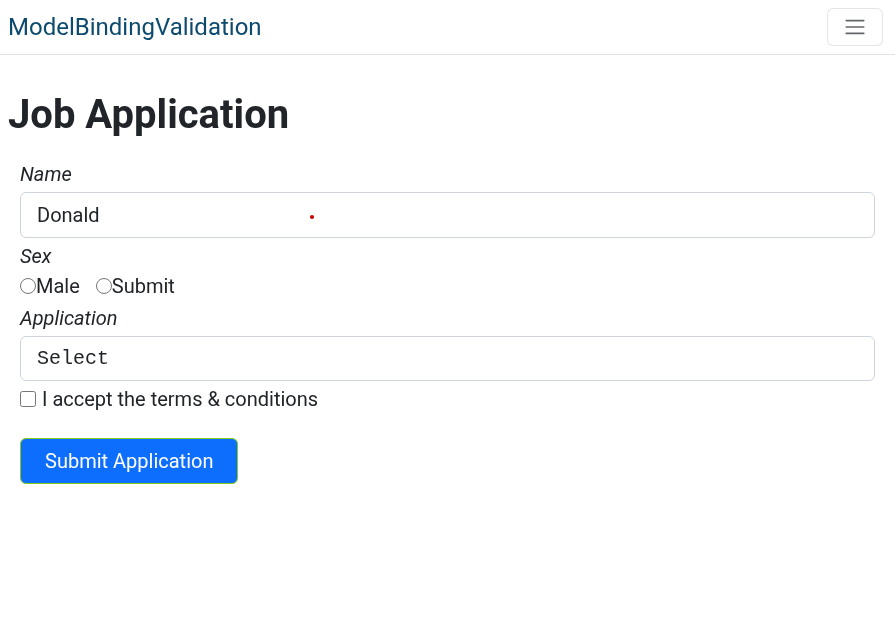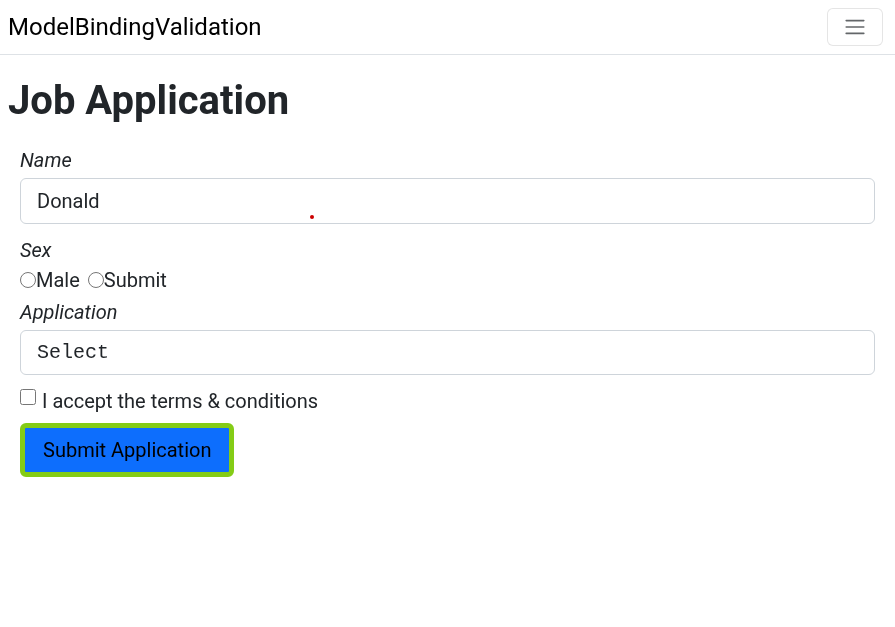--- a/index.html
+++ b/index.html
@@ -15,21 +15,21 @@
     .navbar {
       display: flex;
       align-items: center;
       justify-content: space-between;
       padding: 8px 12px 8px 8px;
       border-bottom: 1px solid #dee2e6;
       background: #fff;
     }
     .navbar-brand {
       font-size: 24px;
-      color: #000000;
+      color: #0c4a6e;
       font-weight: 400;
     }
     .navbar-toggler {
       padding: 6px 12px;
       background: #fff;
       border: 1px solid rgba(0,0,0,0.1);
       border-radius: 6px;
       cursor: pointer;
       display: flex;
       align-items: center;
@@ -38,21 +38,21 @@
     .navbar-toggler svg {
       width: 30px;
       height: 24px;
     }
     .container {
       padding: 8px 20px 20px 8px;
     }
     h2.page-title {
       font-size: 40px;
       font-weight: 700;
-      margin: 14px 0 24px 0;
+      margin: 28px 0 24px 0;
       color: #212529;
     }
     .form-group {
       margin-bottom: 6px;
       padding-left: 12px;
     }
     .form-label {
       font-size: 20px;
       display: block;
       margin-bottom: 6px;
@@ -61,68 +61,68 @@
     }
     .form-control {
       width: 100%;
       padding: 10px 16px;
       font-size: 20px;
       border: 1px solid #ced4da;
       border-radius: 6px;
       background: #fff;
       color: #212529;
       font-family: inherit;
-      margin-bottom: 8px;
+      margin-bottom: 0;
     }
     select.form-control {
       appearance: none;
       -webkit-appearance: none;
       background: #fff;
       font-family: Liberation Mono, monospace;
     }
     .radio-group {
       display: flex;
-      gap: 8px;
+      gap: 16px;
       margin-bottom: 8px;
     }
     .radio-item {
       display: flex;
       align-items: center;
     }
     .radio-item input[type="radio"] {
       width: 16px;
       height: 16px;
       margin: 0;
       cursor: pointer;
     }
     .radio-item label {
       font-size: 20px;
       cursor: pointer;
     }
     .checkbox-group {
       display: flex;
-      align-items: flex-start;
+      align-items: center;
       gap: 6px;
-      margin-bottom: 10px;
+      margin-bottom: 27px;
     }
     .checkbox-group input[type="checkbox"] {
       width: 16px;
       height: 16px;
       cursor: pointer;
     }
     .checkbox-group label {
       font-size: 20px;
       cursor: pointer;
     }
     .btn-primary {
-      padding: 10px 18px;
+      padding: 10px 24px;
       font-size: 20px;
       background: #0d6efd;
-      color: #000000;
-      border: 5px solid #84cc16;
+      color: #ffffff;
+      border: 1px solid #84cc16;
       border-radius: 6px;
       cursor: pointer;
       font-family: inherit;
     }
     .cursor-dot {
       position: absolute;
       width: 4px;
       height: 4px;
       background: #c00;
       border-radius: 50%;

